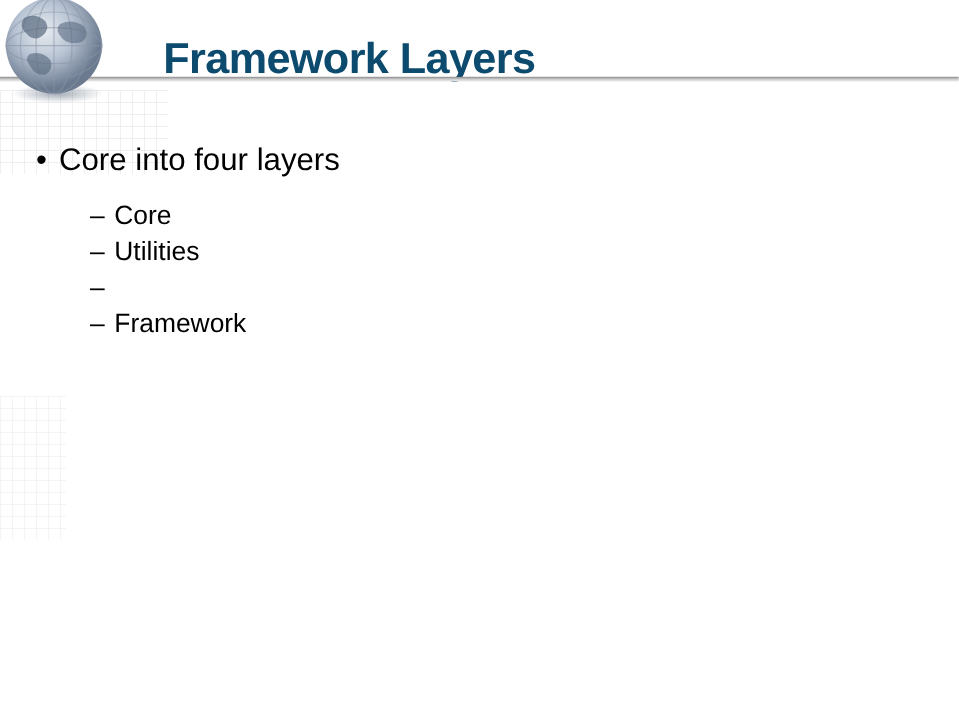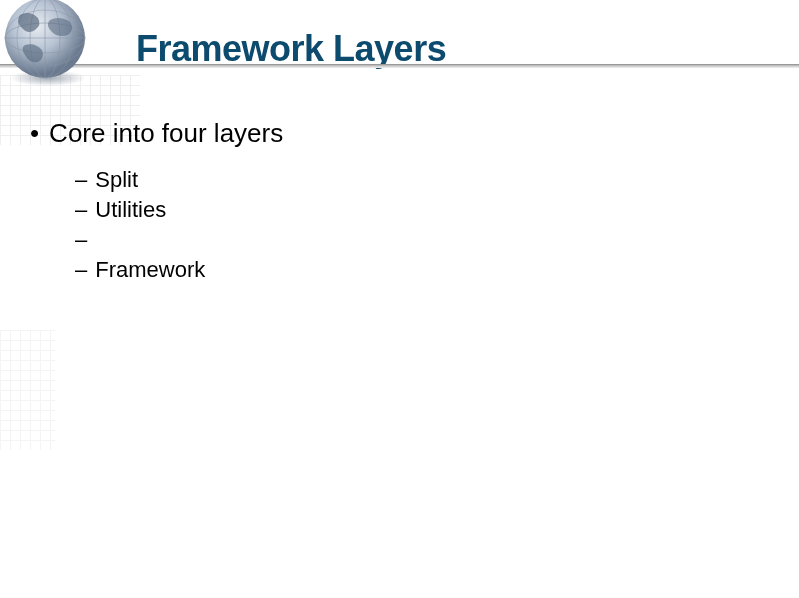--- a/index.html
+++ b/index.html
@@ -139,21 +139,21 @@
 <h1 class="slide-title">Framework Layers</h1>
 
 <div class="content">
   <div class="bullet-main">
     <span class="dot">•</span>
     <span>Core into four layers</span>
   </div>
   <div class="sub-list">
     <div class="sub-item">
       <span class="dash">–</span>
-      <span>Split</span>
+      <span>Core</span>
     </div>
     <div class="sub-item">
       <span class="dash">–</span>
       <span>Utilities</span>
     </div>
     <div class="sub-item">
       <span class="dash">–</span>
     </div>
     <div class="sub-item">
       <span class="dash">–</span>

